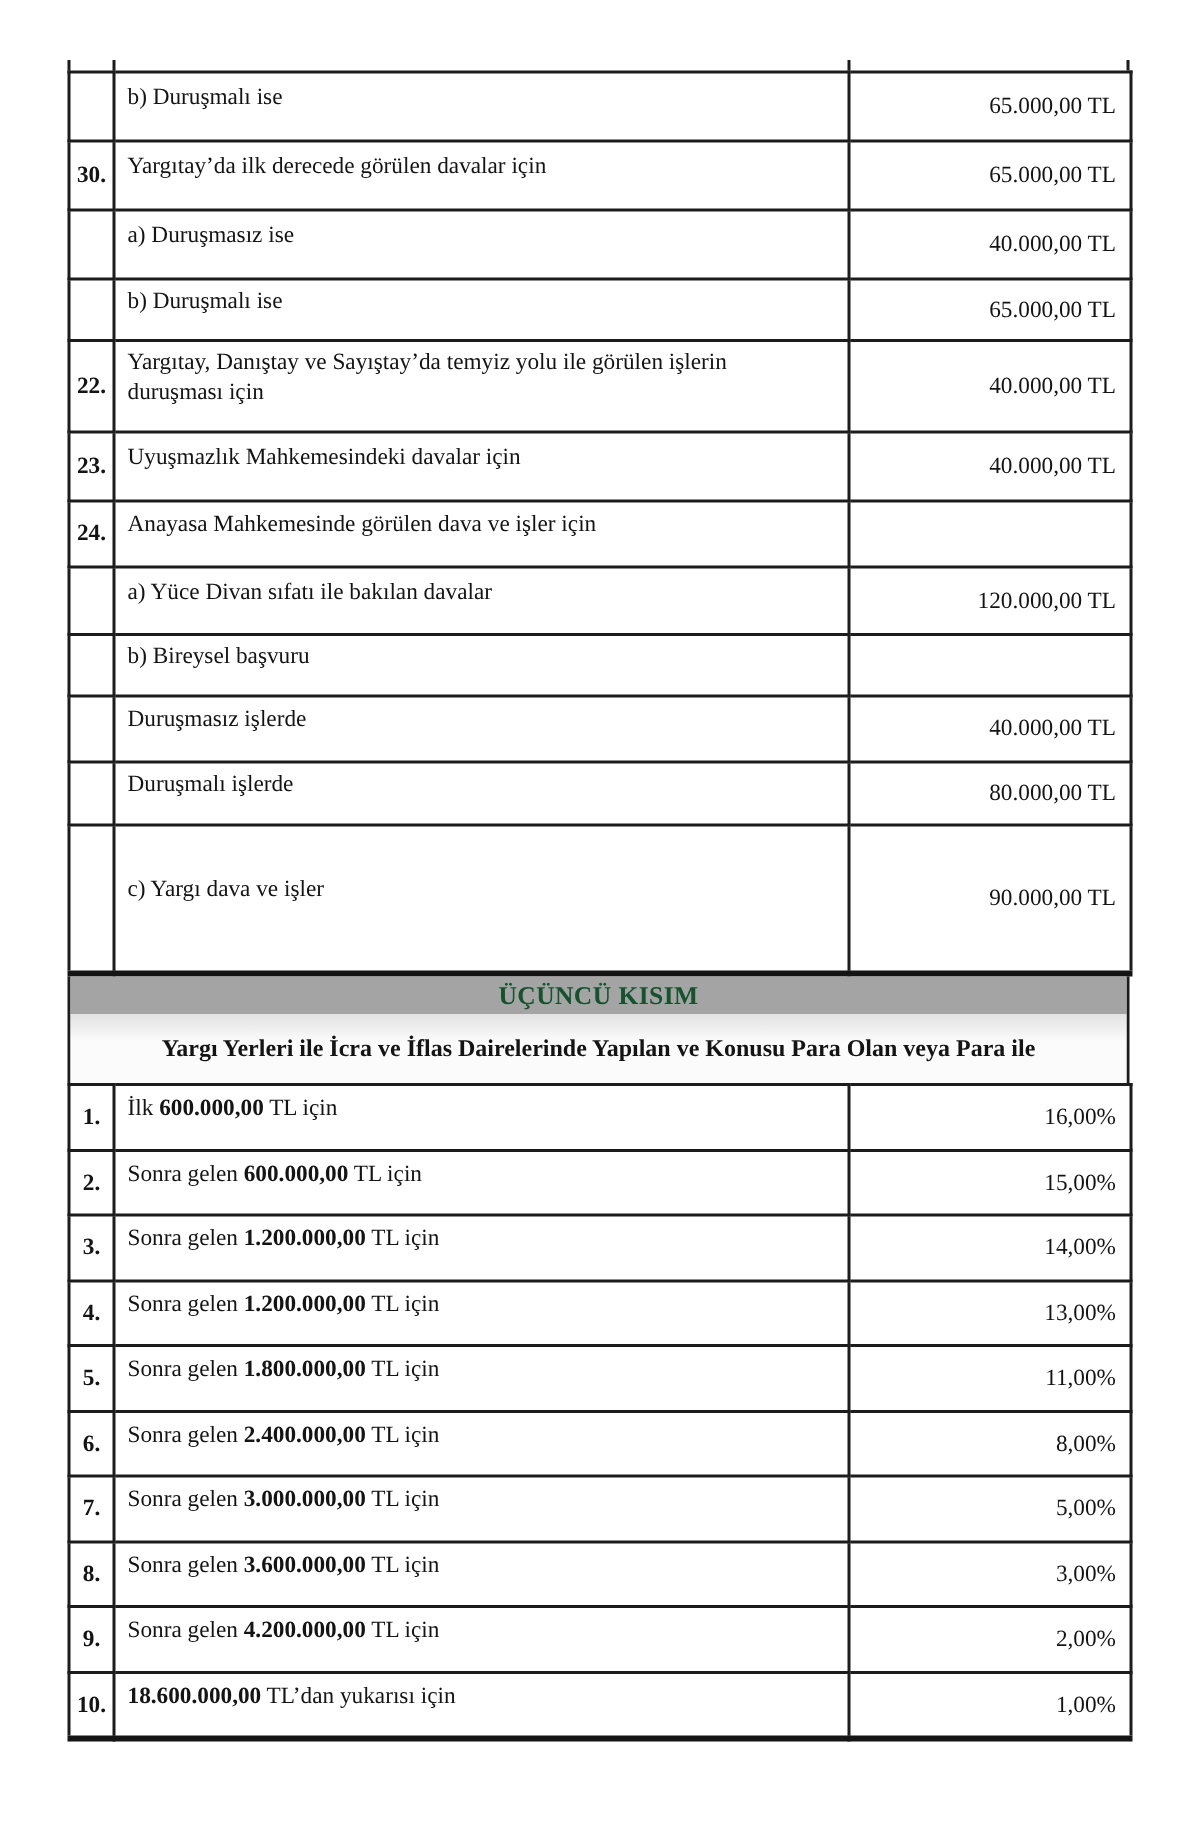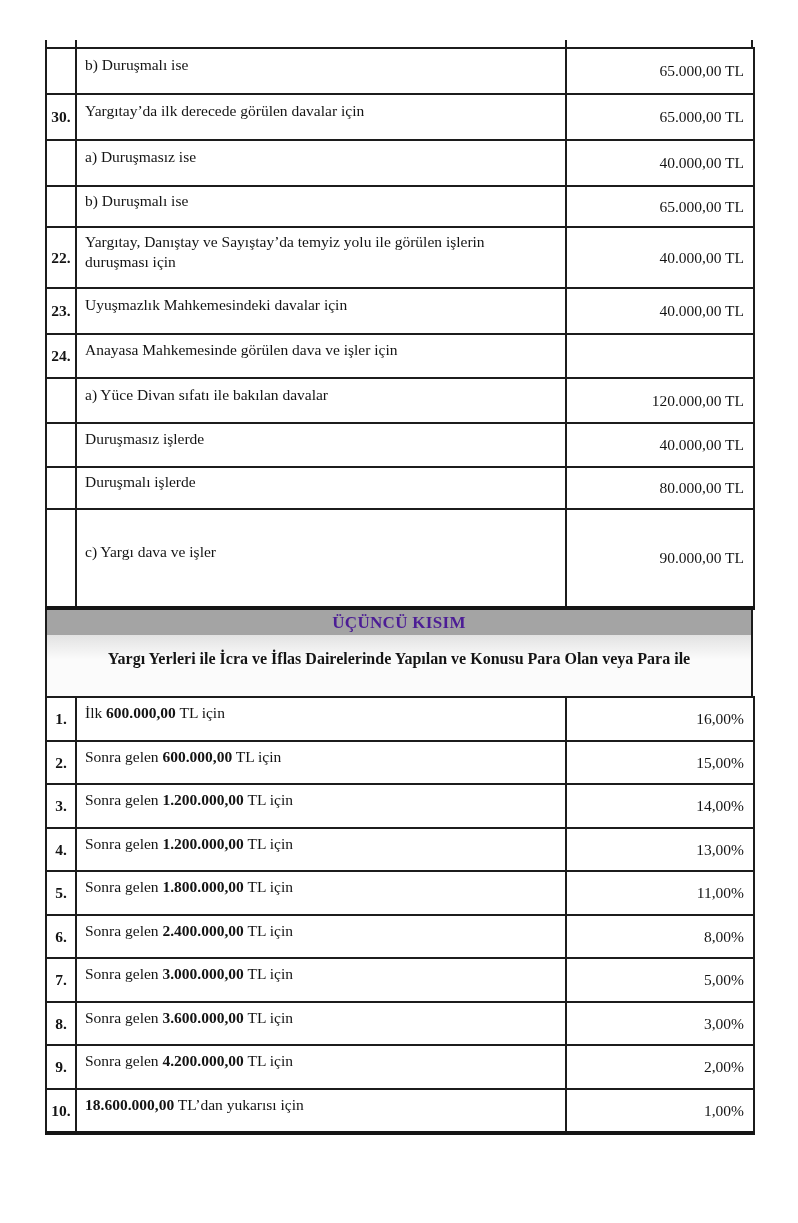--- a/index.html
+++ b/index.html
@@ -43,25 +43,25 @@
   tr.h84 td { height:80px; }
 
   .section {
     border-left:2px solid #1c1c1c;
     border-right:2px solid #1c1c1c;
   }
   .kisim-bar {
     height:25px;
     display:flex; align-items:center; justify-content:center;
     font-weight:bold; font-size:17px;
-    color:#4c1d95;
+    color:#14532d;
     letter-spacing:0.3px;
   }
   .title-block {
-    height:61px;
+    height:46px;
     text-align:center;
     font-weight:bold;
     font-size:16px;
     padding-top:12px;
     box-sizing:border-box;
     line-height:23px;
   }
   .rate-table { border-bottom:4px solid #151515; }
   .rate-table tr td { height:25.5px; }
   .rate-amount { font-weight:bold; }
@@ -118,20 +118,25 @@
         </tr>
         <tr class="h30">
           <td class="c-num">24.</td>
           <td class="c-desc">Anayasa Mahkemesinde görülen dava ve işler için</td>
           <td class="c-val"></td>
         </tr>
         <tr class="h31">
           <td class="c-num"></td>
           <td class="c-desc">a) Yüce Divan sıfatı ile bakılan davalar</td>
           <td class="c-val">120.000,00 TL</td>
+        </tr>
+        <tr class="h27">
+          <td class="c-num"></td>
+          <td class="c-desc">b) Bireysel başvuru</td>
+          <td class="c-val"></td>
         </tr>
         <tr class="h30">
           <td class="c-num"></td>
           <td class="c-desc">Duruşmasız işlerde</td>
           <td class="c-val">40.000,00 TL</td>
         </tr>
         <tr class="h28">
           <td class="c-num"></td>
           <td class="c-desc">Duruşmalı işlerde</td>
           <td class="c-val">80.000,00 TL</td>

